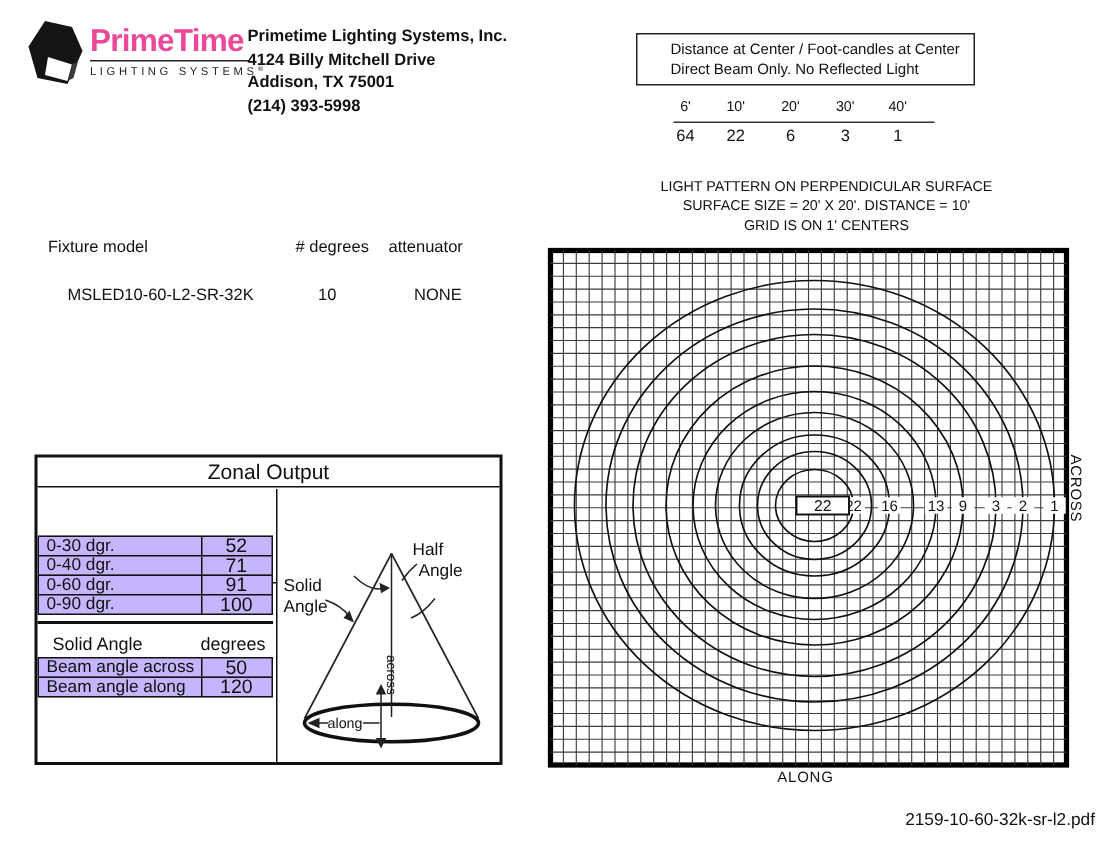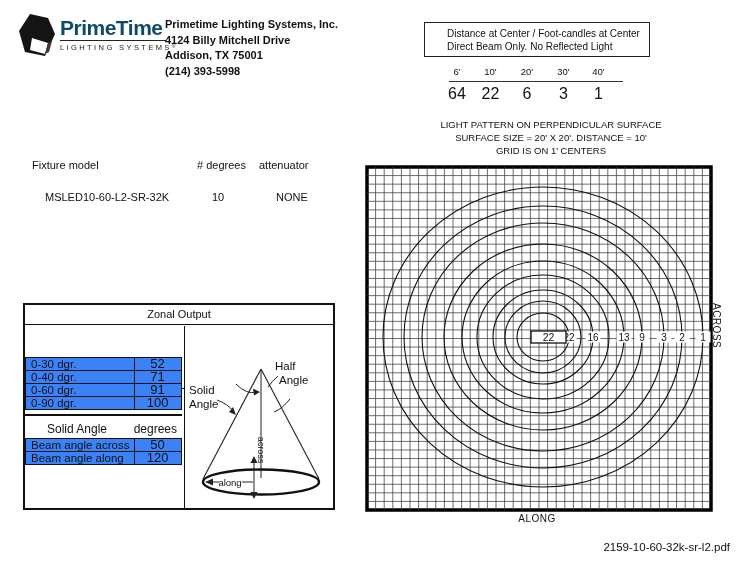--- a/index.html
+++ b/index.html
@@ -2,57 +2,57 @@
 <html><head>
 <meta charset="utf-8">
 <style>
   html,body{margin:0;padding:0;}
   body{width:740px;height:572px;background:#ffffff;position:relative;overflow:hidden;
        font-family:"Liberation Sans",sans-serif;color:#111;}
   .abs{position:absolute;}
   
   .logo-mark{left:18px;top:13px;width:38px;height:44px;}
   .brand{left:60px;top:17px;width:106px;}
-  .brand-name{font-size:21px;font-weight:bold;letter-spacing:-0.5px;line-height:22px;color:#0c4a6e;}
+  .brand-name{font-size:21px;font-weight:bold;letter-spacing:-0.5px;line-height:22px;color:#ec4899;}
   .brand-rule{border-top:1.5px solid #222;margin-top:1px;}
   .brand-tag{font-size:7.5px;letter-spacing:2.4px;color:#222;margin-top:2px;white-space:nowrap;}
   .brand-reg{font-size:5px;vertical-align:top;letter-spacing:0;}
   
   .address{left:165px;top:17px;font-size:11px;font-weight:bold;line-height:15.5px;}
   
   .dist-box{left:424px;top:22px;width:226px;height:35px;border:1.5px solid #222;box-sizing:border-box;
             font-size:10px;line-height:13px;padding:4px 0 0 22px;}
   .dist-table{left:440px;top:66px;width:190px;}
   .dt-row{display:grid;grid-template-columns:34px 33px 40px 33px 37px;}
   .dt-row span{text-align:center;}
   .dt-head{font-size:9.5px;}
   .dt-rule{border-top:1.5px solid #333;width:174px;margin:4px 0 3px 9px;}
-  .dt-vals{font-size:16px;}
+  .dt-vals{font-size:11px;}
   
   .caption{left:398px;top:118px;width:306px;text-align:center;font-size:9.5px;line-height:13px;}
   
   .fx{font-size:11px;}
   
   .zonal{left:23px;top:303px;width:312px;height:207px;border:2px solid #111;box-sizing:border-box;}
-  .z-title{height:19px;line-height:19px;text-align:center;font-size:11px;border-bottom:1.5px solid #111;}
+  .z-title{height:19px;line-height:19px;text-align:center;font-size:14px;border-bottom:1.5px solid #111;}
   .z-body{position:absolute;left:0;top:20.5px;right:0;bottom:0;}
   .z-left{position:absolute;left:0;top:0;width:160px;height:100%;border-right:1.5px solid #111;box-sizing:border-box;}
   .z-head{position:absolute;left:0;top:0;width:100%;height:30px;border-bottom:1.4px solid #111;font-size:16px;margin-top:32px;}
   .z-head .h1{position:absolute;left:8px;top:7px;}
   .z-head .h2{position:absolute;left:96px;top:7px;}
   .z-rows{position:absolute;left:0;width:156.5px;}
   .z-rows.g1{top:31.5px;}
   .z-rows.g2{top:112.5px;}
-  .z-row{height:14.3px;border:1.4px solid #111;box-sizing:border-box;display:flex;margin-top:-1.4px;background:#3b82f6;}
+  .z-row{height:14.3px;border:1.4px solid #111;box-sizing:border-box;display:flex;margin-top:-1.4px;background:#c4b5fd;}
   .z-row:first-child{margin-top:0;}
   .z-label{width:108.6px;border-right:1.4px solid #111;box-sizing:border-box;padding-left:5px;
            font-size:11.5px;line-height:12px;white-space:nowrap;}
   .z-value{flex:1;text-align:center;font-size:13px;line-height:12px;}
   .z-solid{position:absolute;left:0;top:88.5px;width:156.5px;height:24px;border-top:2px solid #111;font-size:12px;}
-  .z-solid .s1{position:absolute;left:10px;top:6px;margin-left:12px;}
+  .z-solid .s1{position:absolute;left:10px;top:6px;}
   .z-solid .s2{position:absolute;left:104px;top:6px;width:48px;text-align:right;}
   .cone-svg{position:absolute;left:162px;top:0;}
   
   .grid-wrap{left:363px;top:163px;width:352px;height:352px;}
   .across-lbl{left:711px;top:303px;writing-mode:vertical-rl;font-size:10px;letter-spacing:0.5px;}
   .along-lbl{left:487px;top:513px;width:100px;text-align:center;font-size:10px;letter-spacing:0.5px;}
   
   .filename{left:560px;top:541px;width:170px;text-align:right;font-size:11.5px;}
   svg text{font-family:"Liberation Sans",sans-serif;fill:#111;}
 </style>

